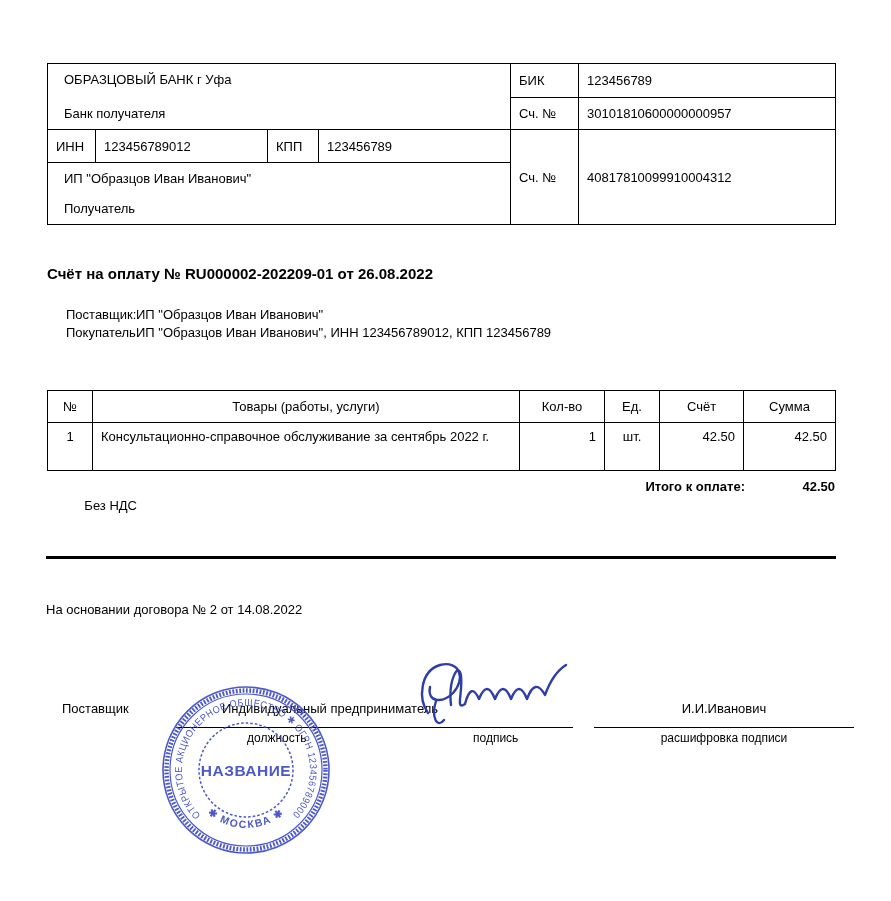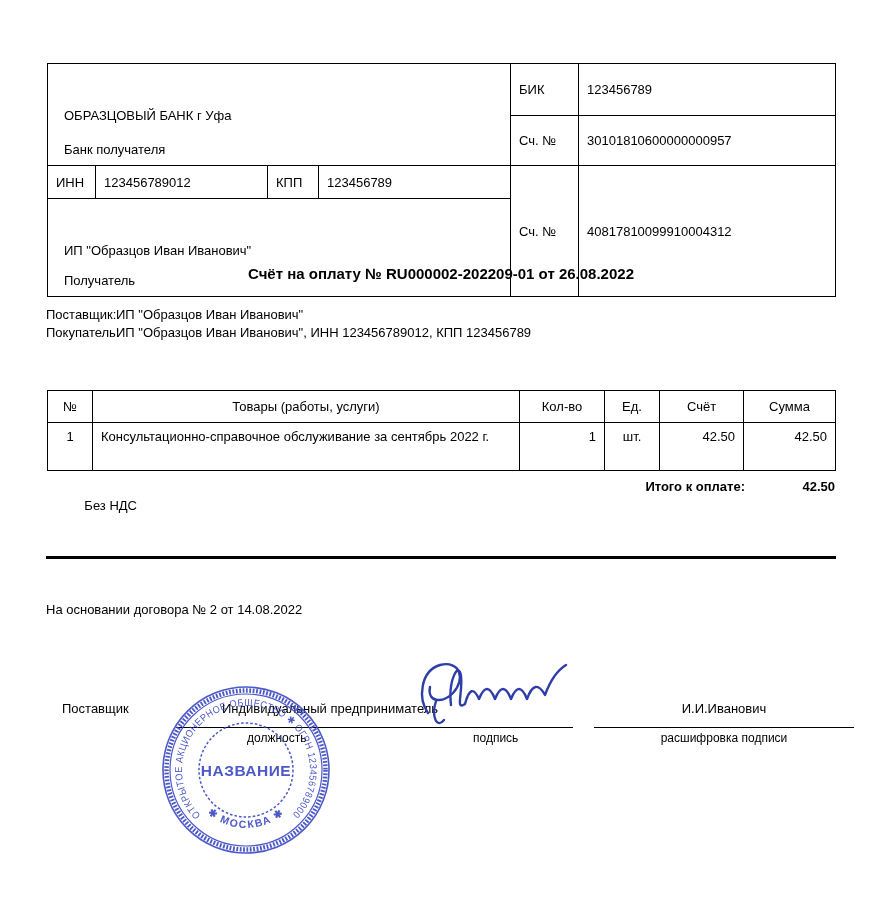--- a/index.html
+++ b/index.html
@@ -4,32 +4,32 @@
 <style>
   * { box-sizing: border-box; }
   body { margin: 0; background: #ffffff; font-family: "Liberation Sans", sans-serif; color: #000; }
   .page { position: relative; width: 891px; height: 901px; background: #fff; overflow: hidden; }
 
   
   .bank-wrap { position: absolute; top: 63px; left: 47px; }
   table.bank { border-collapse: collapse; table-layout: fixed; width: 788px; font-size: 13px; }
   table.bank td { border: 1px solid #000; padding: 0 8px; vertical-align: middle; overflow: hidden; }
   td.stack { padding: 0; }
-  .stack-inner { display: flex; flex-direction: column; justify-content: space-between; padding: 8px; height: 100%; margin-top: 36px; }
+  .stack-inner { display: flex; flex-direction: column; justify-content: space-between; padding: 8px; height: 100%; }
   td.vtop { vertical-align: top; padding-top: 8px; }
   .h33 { height: 33px; } .h32 { height: 32px; } .h61 { height: 61px; }
 
   
-  .doc-title { position: absolute; top: 265px; left: 47px; width: 788px; text-align: center;
+  .doc-title { position: absolute; top: 265px; left: 47px; width: 788px; text-align: left;
                font-size: 15px; font-weight: bold; }
 
   
   .parties { position: absolute; top: 306px; left: 46px; font-size: 13px; line-height: 18px; }
   .party-row { display: flex; }
-  .party-label { width: 70px; flex: 0 0 70px; }
+  .party-label { width: 70px; flex: 0 0 70px; margin-left: 20px; }
 
   
   .items-wrap { position: absolute; top: 390px; left: 47px; }
   table.items { border-collapse: collapse; table-layout: fixed; width: 788px; font-size: 13px; }
   table.items td, table.items th { border: 1px solid #000; padding: 0 8px; font-weight: normal; }
   table.items th { height: 32px; text-align: center; }
   table.items td { height: 48px; vertical-align: top; padding-top: 6px; }
   .c-center { text-align: center; } .c-right { text-align: right; } .c-left { text-align: left; }
 
   

